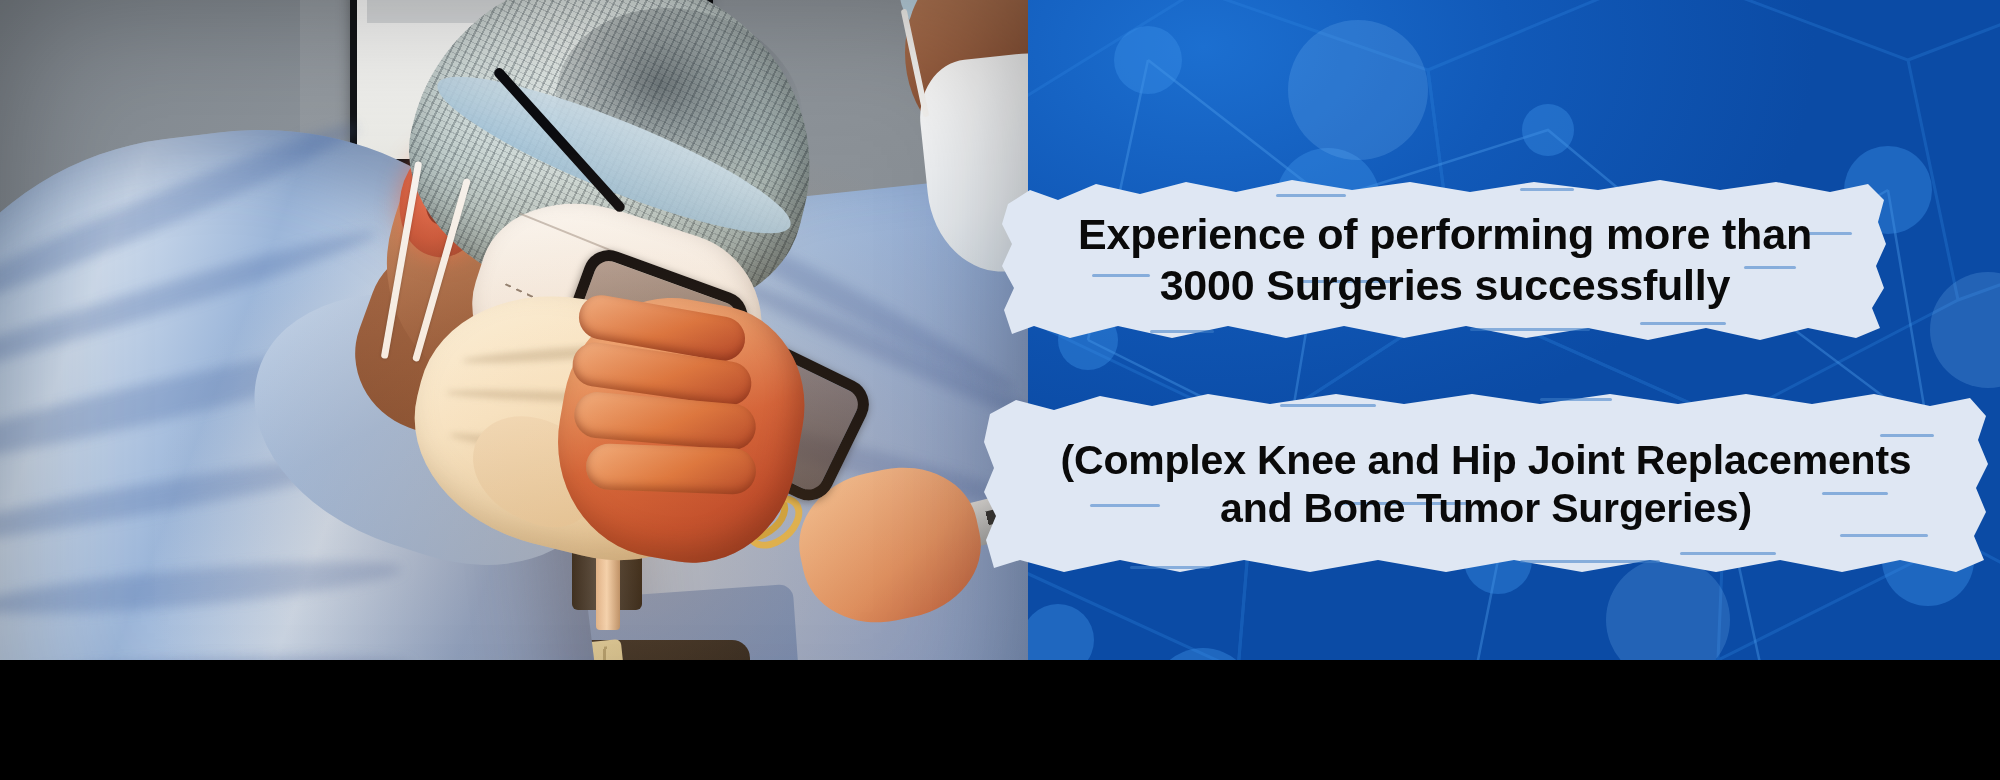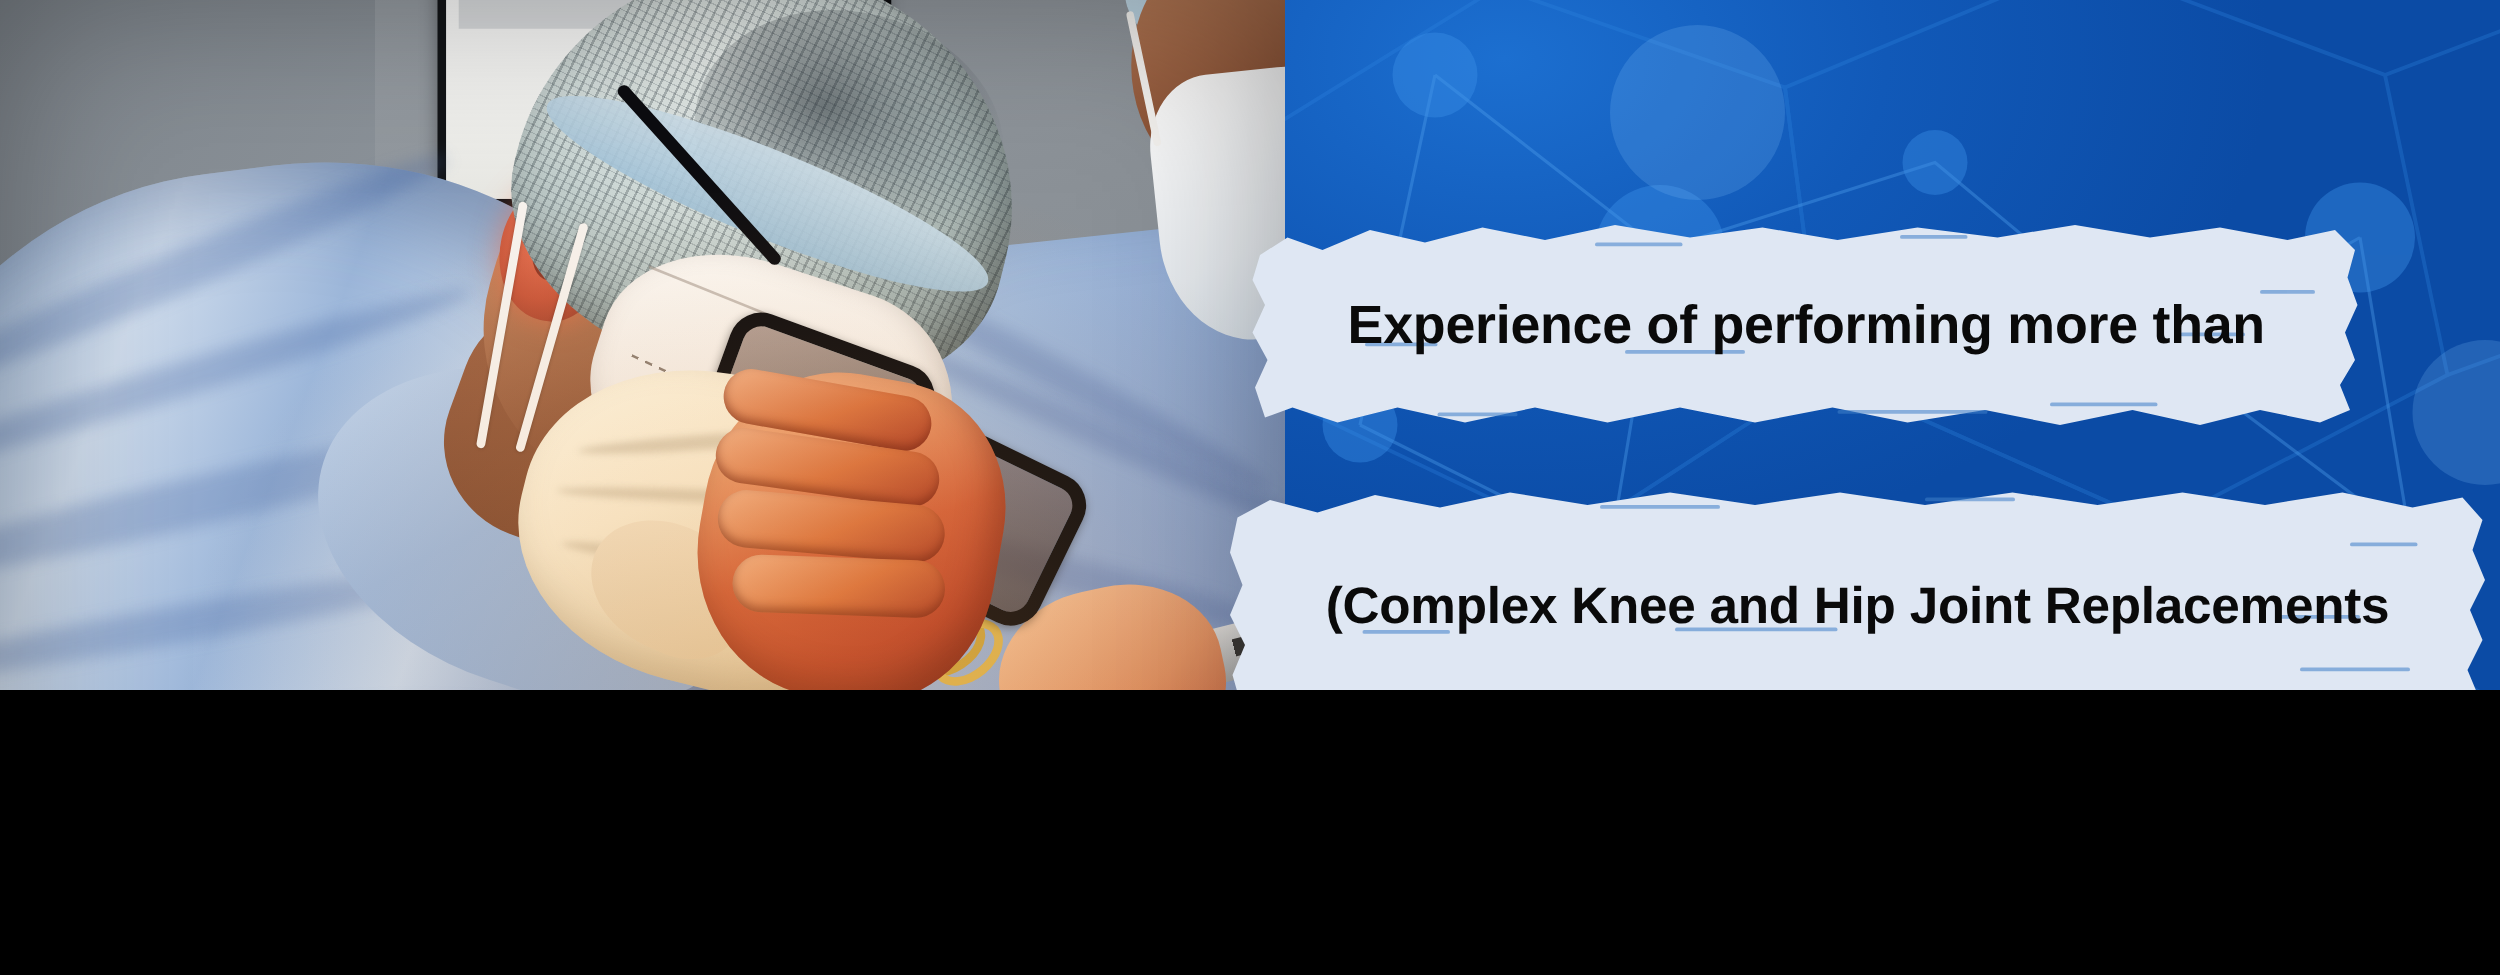--- a/index.html
+++ b/index.html
@@ -1,18 +1,18 @@
 <!DOCTYPE html>
 <html><head>
 <meta charset="utf-8">
 <style>
   html,body{margin:0;padding:0;background:#000;}
   body{font-family:"Liberation Sans",sans-serif;}
 
-  #stage{position:relative;width:2000px;height:552px;overflow:hidden;background:#8b5cf6;}
+  #stage{position:relative;width:2000px;height:660px;overflow:hidden;background:#8b5cf6;}
 
   
   .photo{position:absolute;left:0;top:0;width:1028px;height:780px;overflow:hidden;background:#8d939a;}
 
   
   .wall{position:absolute;inset:0;
     background:linear-gradient(160deg,#9aa0a6 0%,#8b9197 40%,#7d848b 100%);}
   .wall-dark{position:absolute;left:0;top:0;width:300px;height:420px;
     background:linear-gradient(120deg,#7e858c,#8f969d);opacity:.9;}
 
@@ -383,20 +383,21 @@
         <rect x="520" y="18" width="54" height="3" rx="1.5"></rect>
         <rect x="470" y="158" width="120" height="3" rx="1.5"></rect>
         <rect x="640" y="152" width="86" height="3" rx="1.5"></rect>
         <rect x="744" y="96" width="52" height="3" rx="1.5"></rect>
         <rect x="808" y="62" width="44" height="3" rx="1.5"></rect>
         <rect x="150" y="160" width="64" height="3" rx="1.5"></rect>
       </g>
     </svg>
     <div class="txt">
       <span>Experience of performing more than</span>
+      <span>3000 Surgeries successfully</span>
     </div>
   </div>
 
   <div class="banner" id="banner2">
     <svg viewBox="0 0 1012 200" preserveAspectRatio="none">
       <path fill="#DFE7F3" d="
         M10,30 L36,16 L74,26 L120,12 L172,22 L228,10 L290,20 L356,10 L424,20
         L492,10 L560,20 L630,10 L698,20 L766,10 L832,20 L894,10 L950,22
         L990,14 L1006,32 L998,56 L1008,80 L996,104 L1006,128 L994,152 L1004,176
         L976,188 L920,176 L862,188 L800,176 L736,188 L670,176 L602,188
@@ -410,16 +411,17 @@
         <rect x="540" y="176" width="140" height="3" rx="1.5"></rect>
         <rect x="700" y="168" width="96" height="3" rx="1.5"></rect>
         <rect x="842" y="108" width="66" height="3" rx="1.5"></rect>
         <rect x="900" y="50" width="54" height="3" rx="1.5"></rect>
         <rect x="860" y="150" width="88" height="3" rx="1.5"></rect>
         <rect x="150" y="182" width="80" height="3" rx="1.5"></rect>
       </g>
     </svg>
     <div class="txt">
       <span>(Complex Knee and Hip Joint Replacements</span>
+      <span>and Bone Tumor Surgeries)</span>
     </div>
   </div>
 
 </div>
 
 </body></html>

